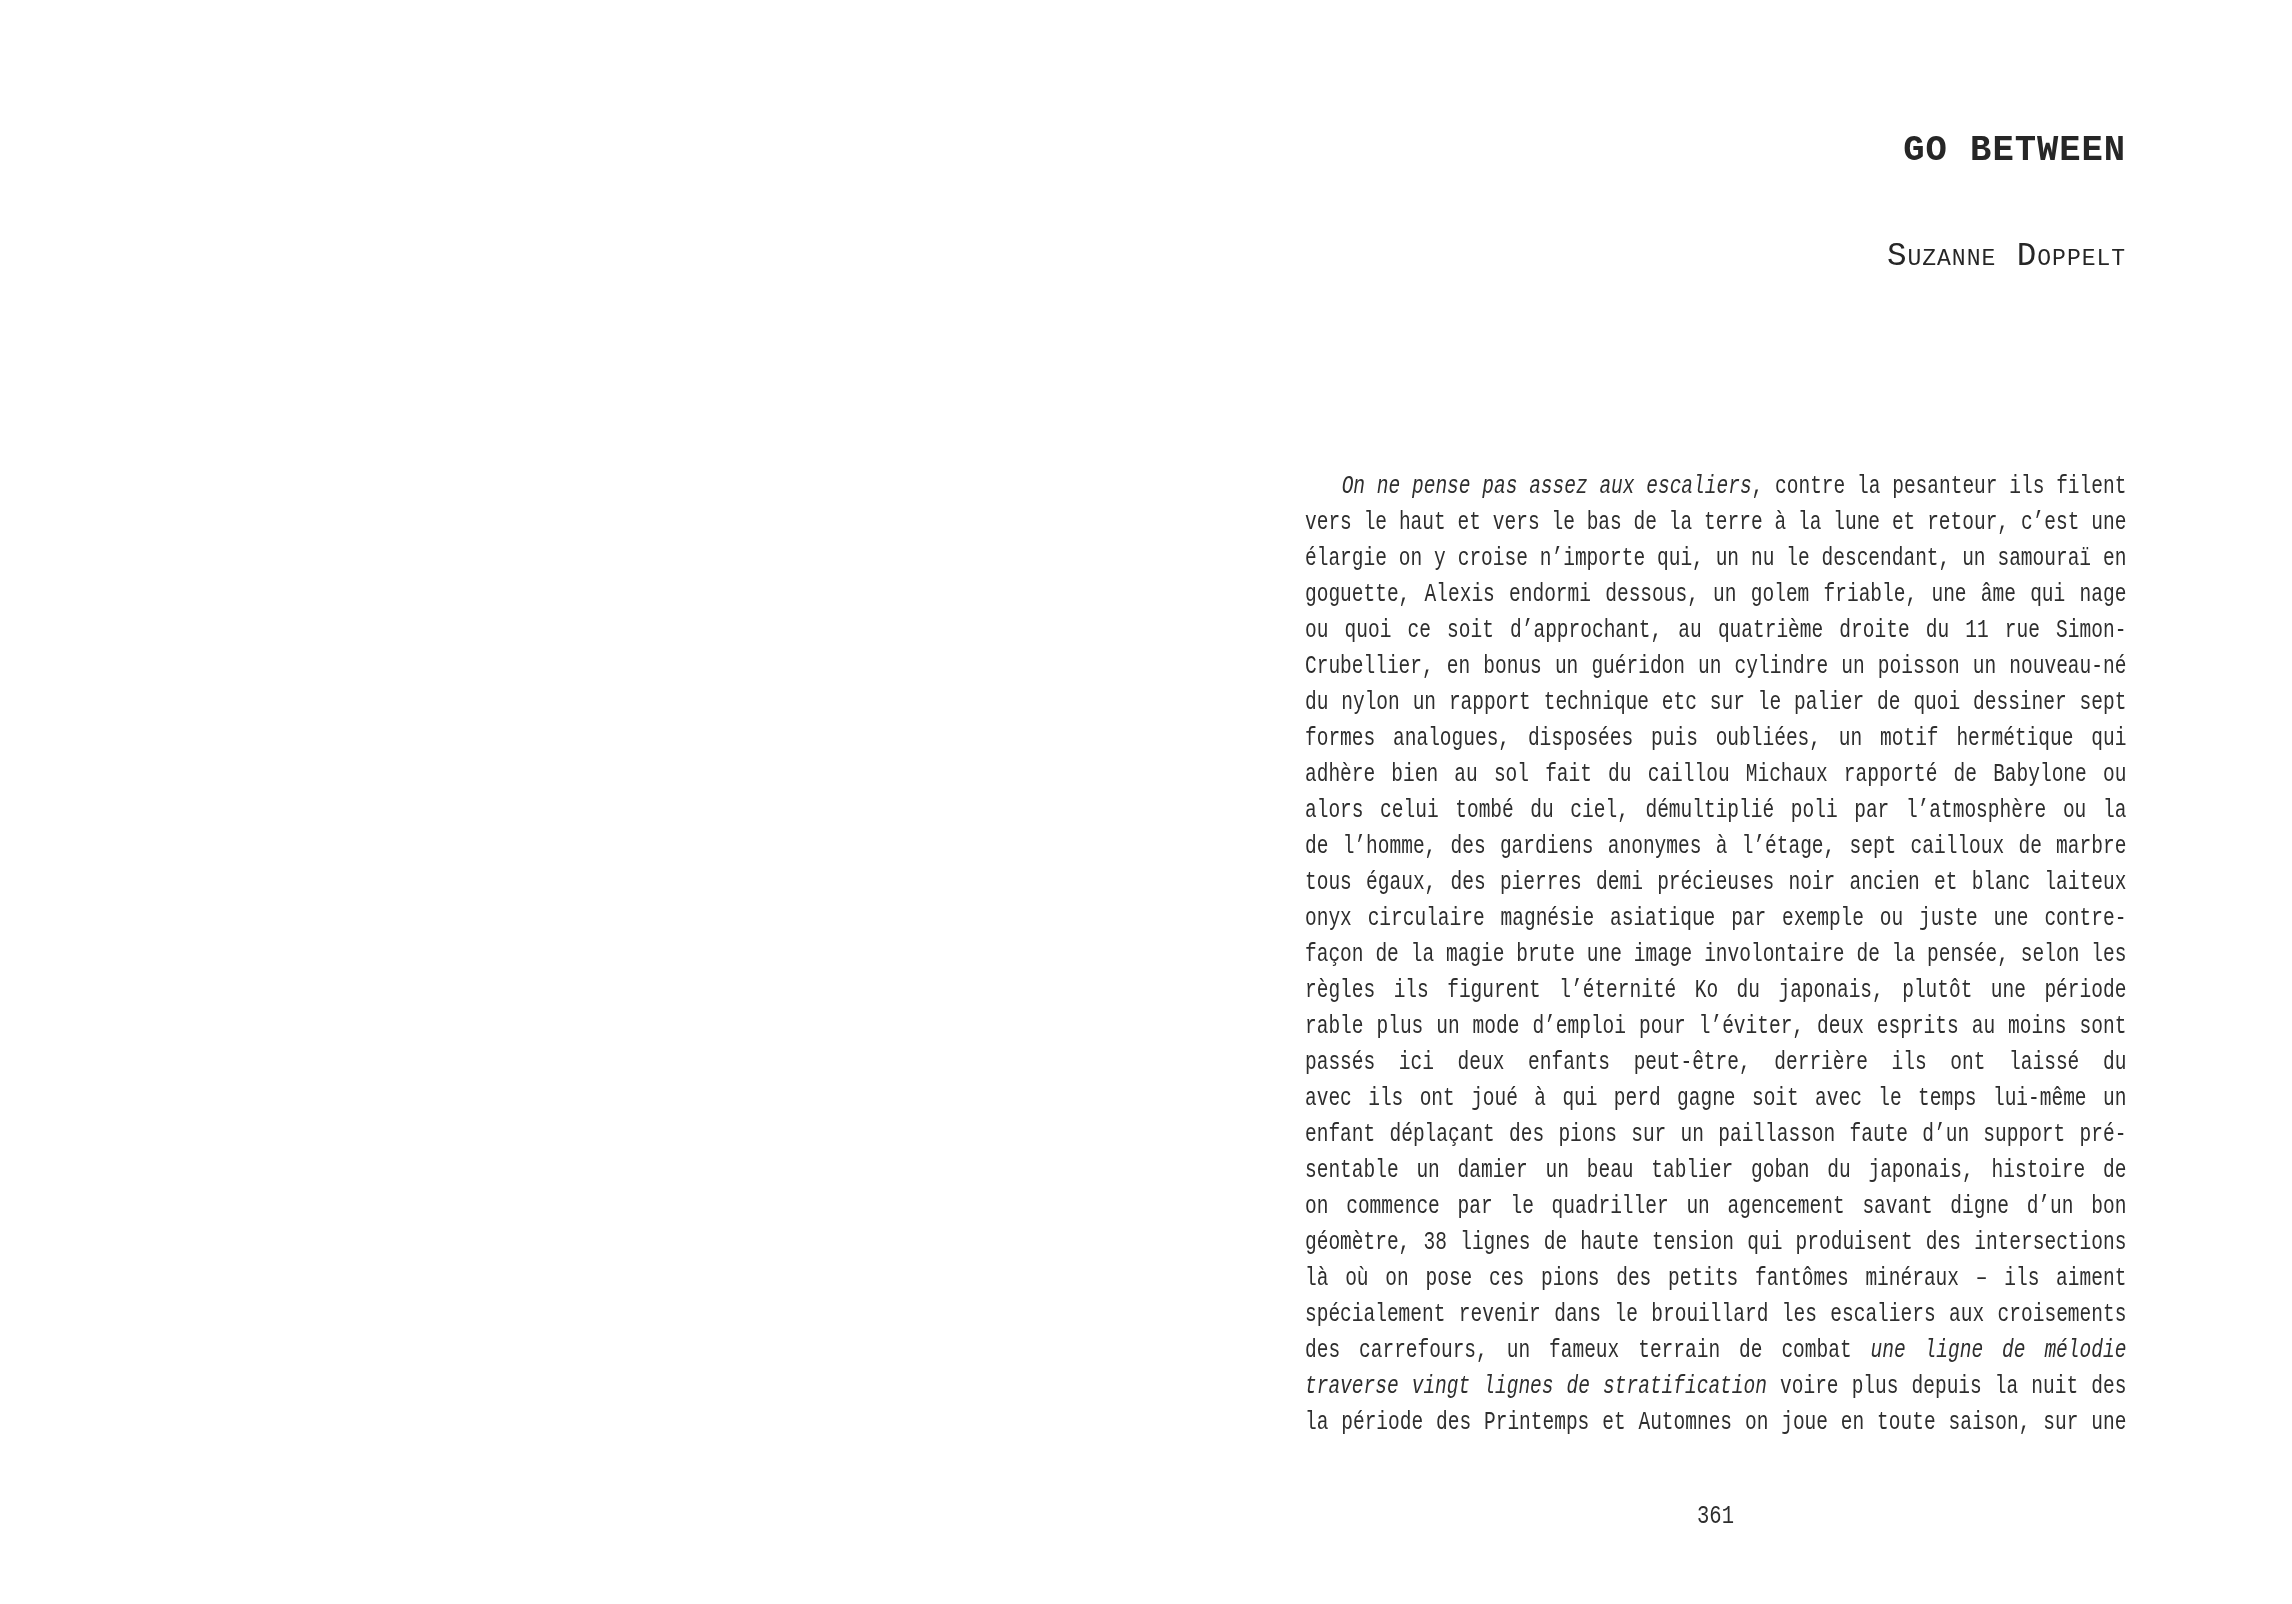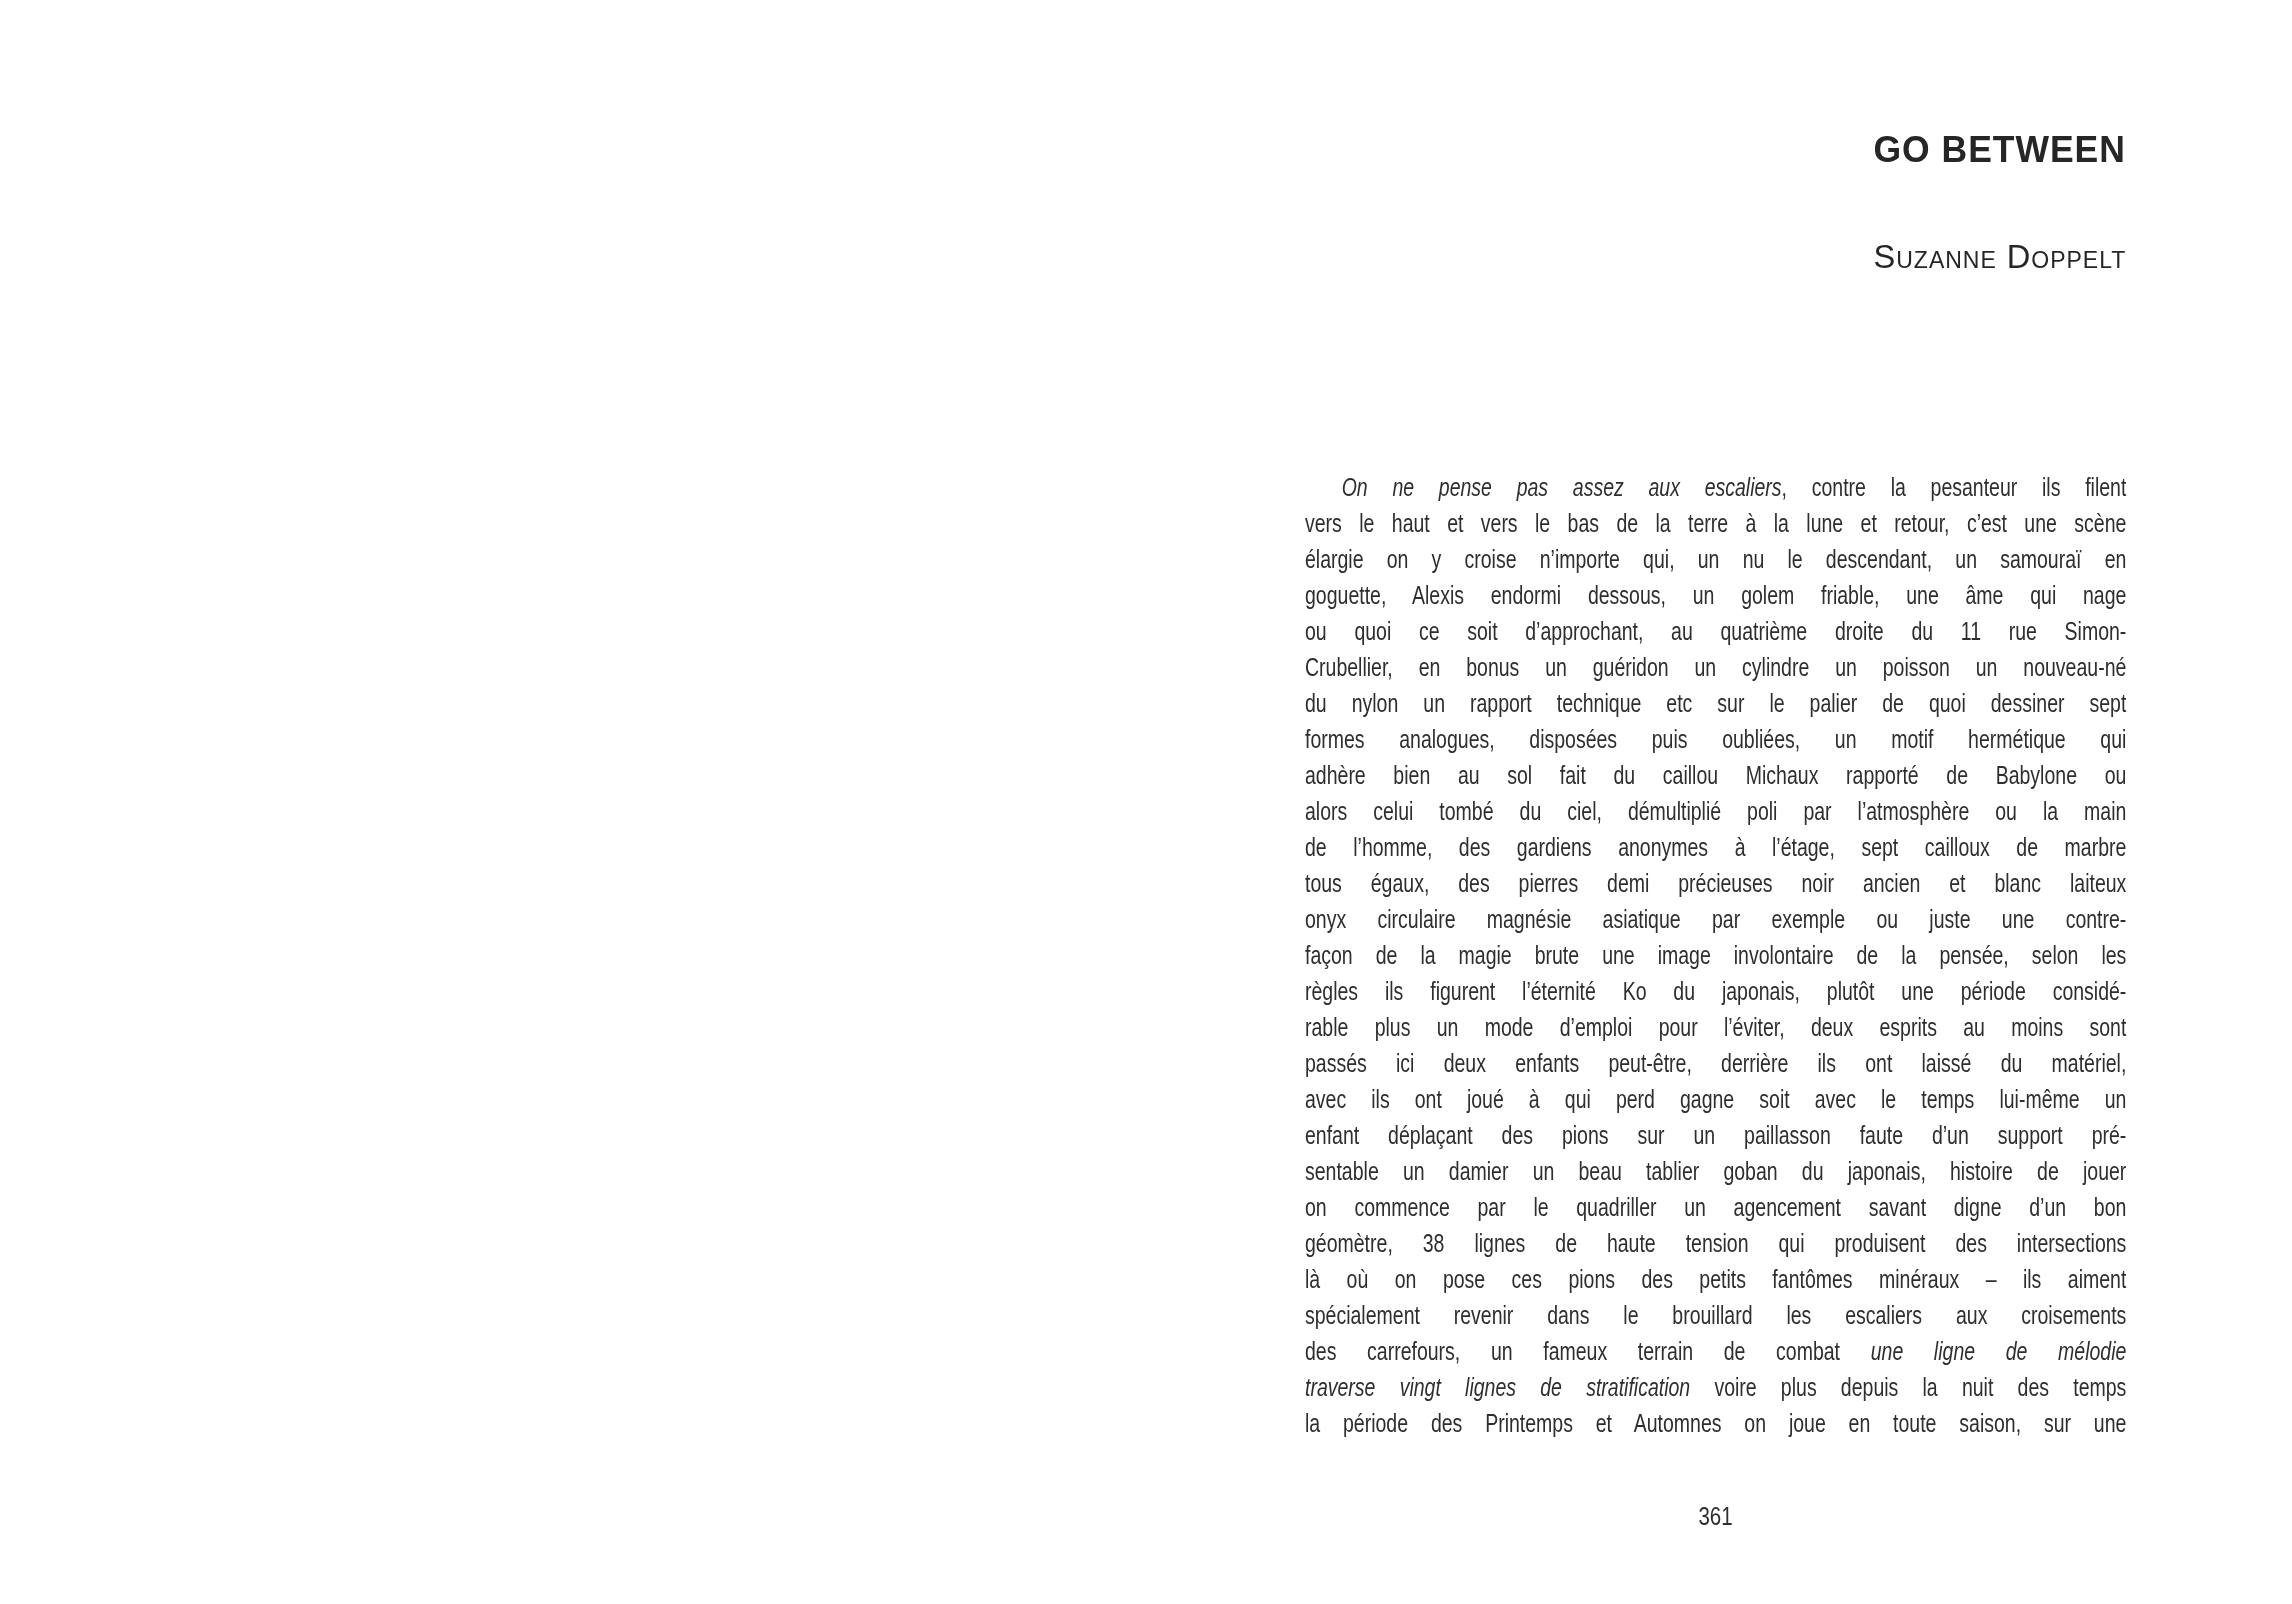--- a/index.html
+++ b/index.html
@@ -5,21 +5,21 @@
   html, body {
     margin: 0;
     padding: 0;
     background: #ffffff;
   }
   .page {
     position: relative;
     width: 2292px;
     height: 1604px;
     background: #ffffff;
-    font-family: Liberation Sans, sans-serif;
+    font-family: Liberation Mono, monospace;
     color: #2b2b2b;
     overflow: hidden;
   }
   .column {
     position: absolute;
     left: 1305px;
     top: 0;
     width: 821px;
     height: 1604px;
   }

